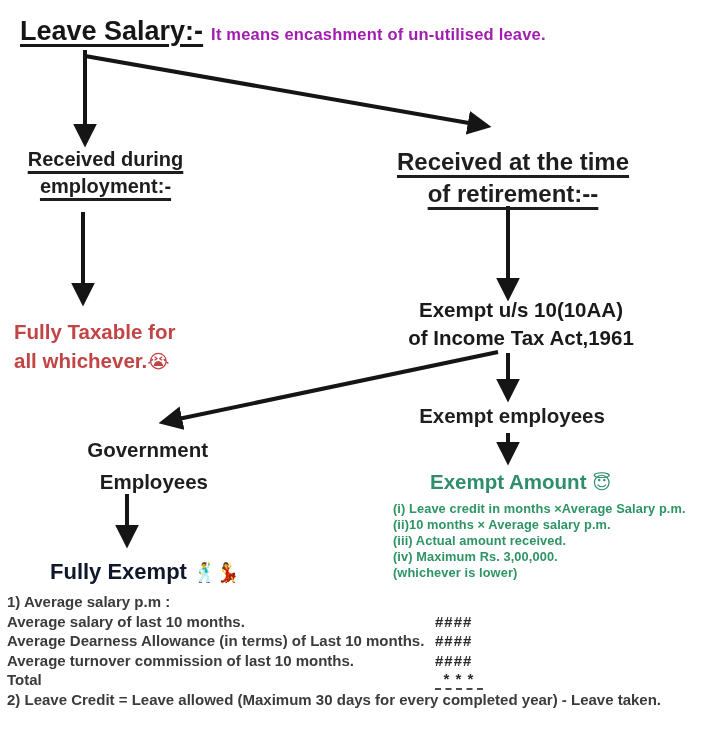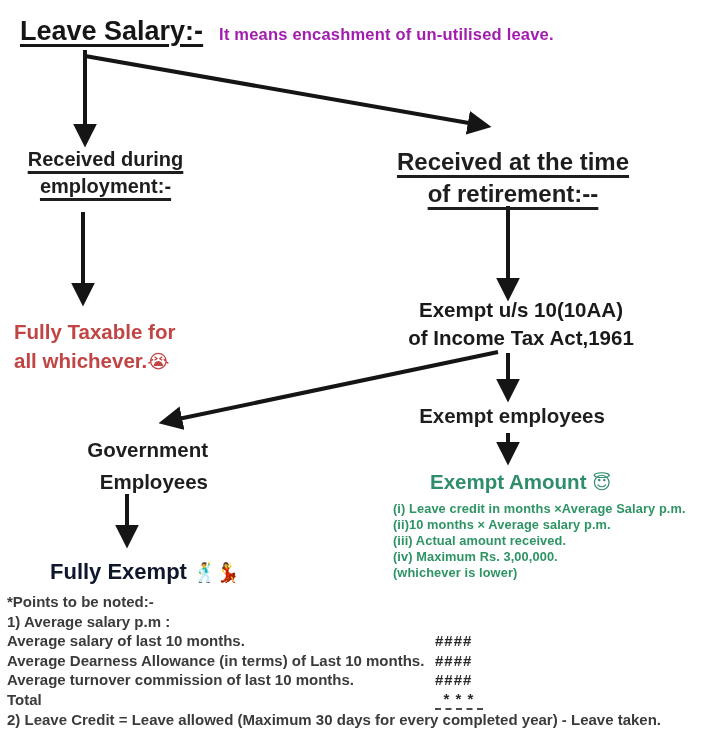--- a/index.html
+++ b/index.html
@@ -5,21 +5,21 @@
   html,body{margin:0;padding:0;}
   body{
     width:720px;height:731px;position:relative;background:#ffffff;
     font-family:"Liberation Sans","DejaVu Sans",sans-serif;
     color:#1e1e1e;overflow:hidden;
   }
   .abs{position:absolute;}
   .nowrap{white-space:nowrap;}
 
   
-  .title-row{left:20px;top:16px;display:flex;align-items:baseline;gap:16px;}
+  .title-row{left:20px;top:16px;display:flex;align-items:baseline;gap:8px;}
   .title-main{
     font-size:27px;font-weight:bold;color:#161616;
     text-decoration:underline;text-decoration-thickness:3px;text-underline-offset:4px;
   }
   .title-sub{font-size:16.5px;font-weight:bold;color:#a21caf;letter-spacing:.2px;}
 
   
   .node{font-weight:bold;line-height:1.35;}
   .node .uline{
     text-decoration:underline;text-decoration-thickness:2.5px;text-underline-offset:5px;
@@ -120,21 +120,20 @@
 
 <div class="abs green-list">
   <div class="nowrap">(i) Leave credit in months ×Average Salary p.m.</div>
   <div class="nowrap">(ii)10 months × Average salary p.m.</div>
   <div class="nowrap">(iii) Actual amount received.</div>
   <div class="nowrap">(iv) Maximum Rs. 3,00,000.</div>
   <div class="nowrap">(whichever is lower)</div>
 </div>
 
 <div class="abs notes">
-  <div class="nline">*Points to be noted:-</div>
   <div class="nline">1) Average salary p.m :</div>
 
   <div class="note-row">
     <span class="lbl">Average salary of last 10 months.</span>
     <span class="val">####</span>
   </div>
   <div class="note-row">
     <span class="lbl">Average Dearness Allowance (in terms) of Last 10 months.</span>
     <span class="val">####</span>
   </div>

